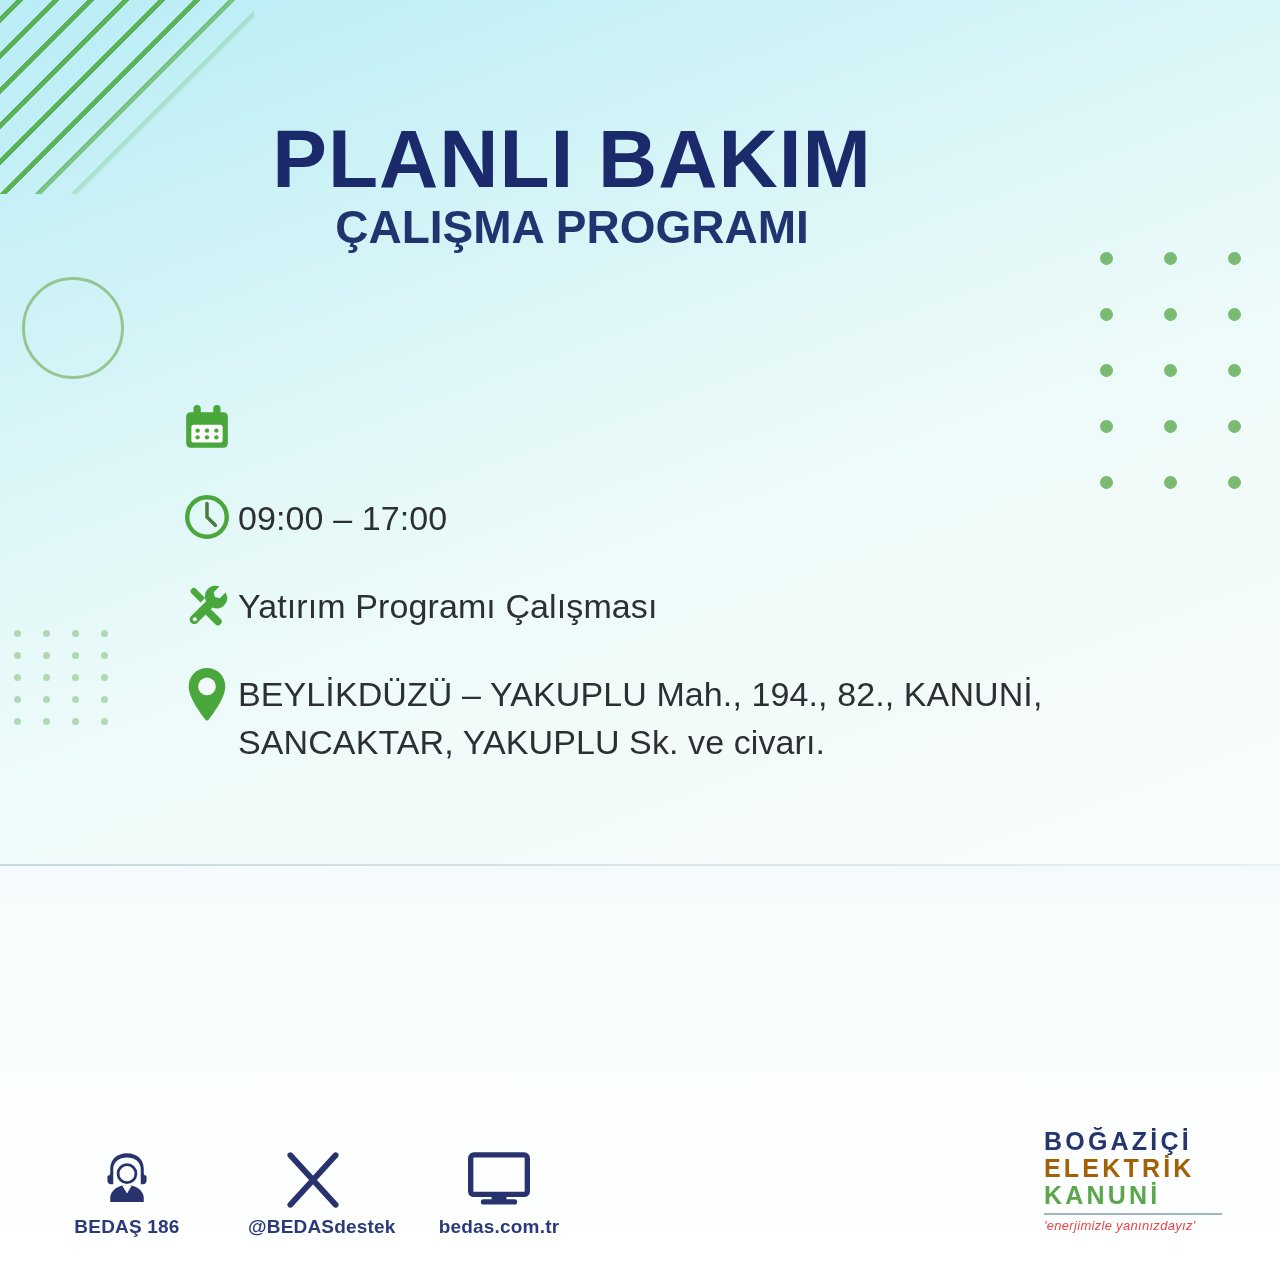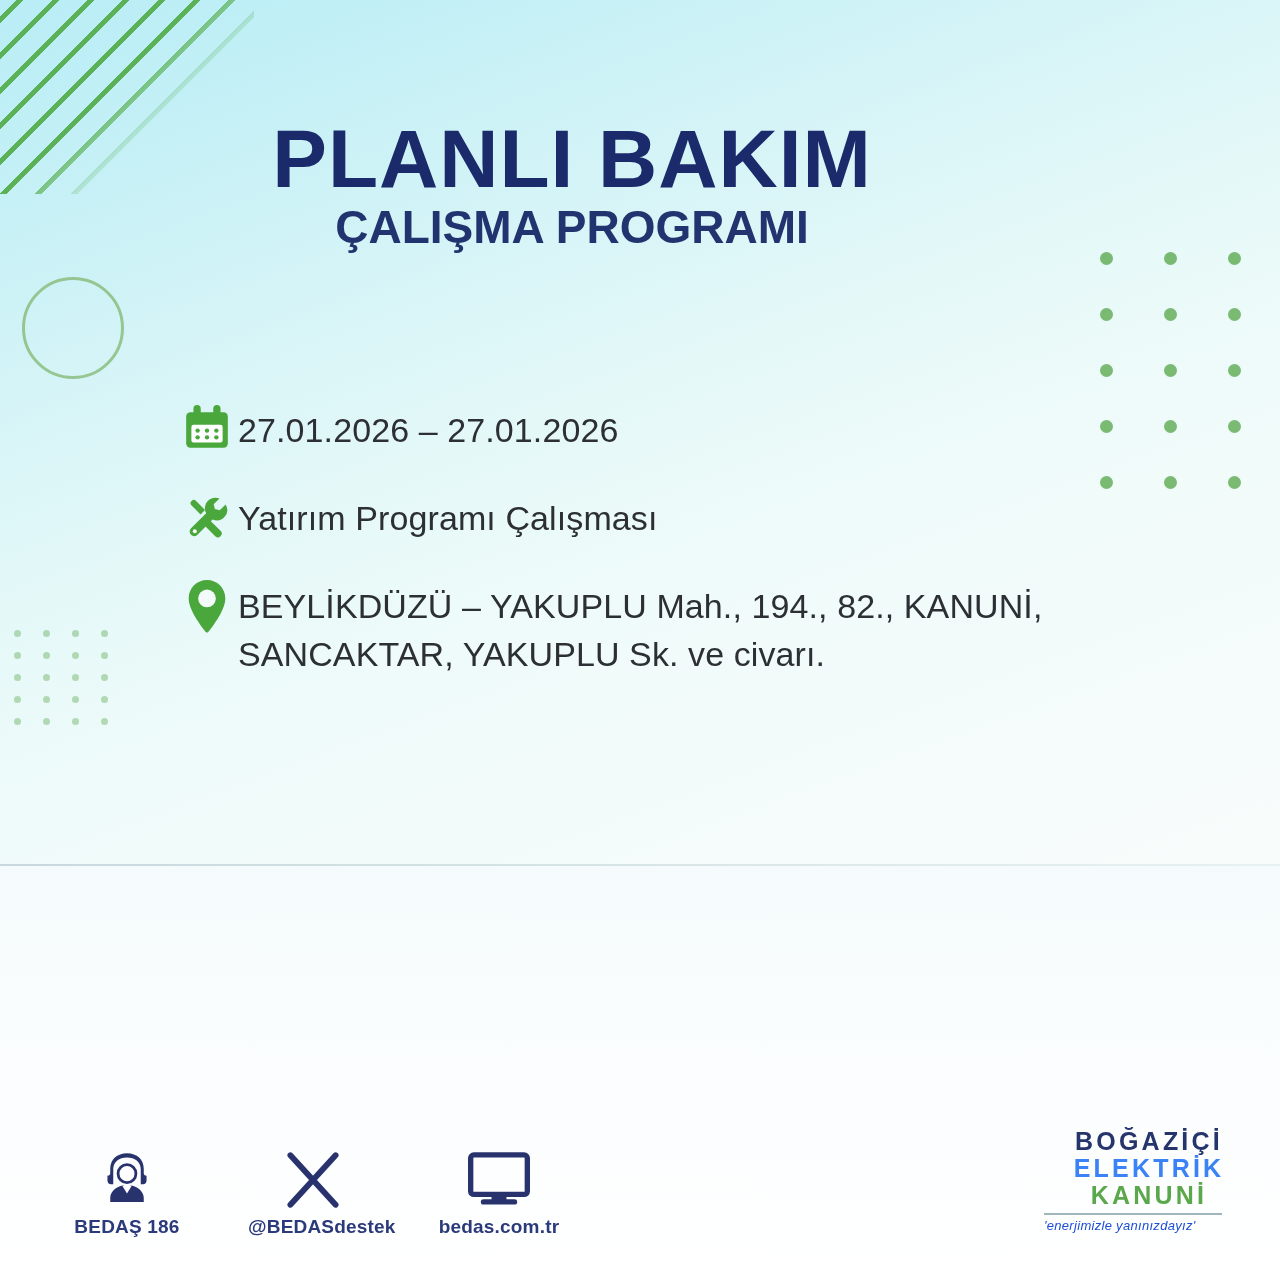--- a/index.html
+++ b/index.html
@@ -201,35 +201,34 @@
     right: 26px;
     top: 1128px;
     width: 210px;
     text-align: left;
   }
   .logo-line {
     font-size: 25px;
     font-weight: 700;
     letter-spacing: 3.2px;
     line-height: 1.08;
-    text-align: center;
   }
   .logo-l1 { color: #27356d; }
-  .logo-l2 { color: #3b82f6; }
+  .logo-l2 { color: #a16207; }
   .logo-l3 { color: #5aa84b; }
   .logo-rule {
     margin-top: 4px;
     height: 2px;
     background: #9fb6bd;
     width: 178px;
   }
   .logo-tag {
     margin-top: 3px;
     font-size: 13px;
-    color: #1d4ed8;
+    color: #ef4444;
     font-style: italic;
     letter-spacing: .3px;
   }
 </style>
 </head>
 <body>
 
 <div class="poster">
 
   <div class="card"></div>
@@ -295,23 +294,31 @@
           <g fill="#4aa73c">
             <circle cx="15" cy="25.5" r="2.1"></circle>
               <circle cx="24" cy="25.5" r="2.1"></circle>
               <circle cx="33" cy="25.5" r="2.1"></circle>
             <circle cx="15" cy="32" r="2.1"></circle>
               <circle cx="24" cy="32" r="2.1"></circle>
               <circle cx="33" cy="32" r="2.1"></circle>
           </g>
         </svg>
       </span>
-      <span class="row-text">27.01.2026 – 27.01.2026</span>
-    </div>
-
+    </div>
+
+    <div class="row">
+      <span class="row-icon">
+        <svg width="50" height="50" viewBox="0 0 48 48" aria-hidden="true">
+          <circle cx="24" cy="24" r="19" fill="none" stroke="#4aa73c" stroke-width="4.2"></circle>
+          <path d="M24 11 L24 24 L32 32" fill="none" stroke="#4a7a42" stroke-width="3.4" stroke-linecap="round" stroke-linejoin="round"></path>
+        </svg>
+      </span>
+      <span class="row-text">09:00 – 17:00</span>
+    </div>
 
     <div class="row">
       <span class="row-icon">
         <svg width="50" height="50" viewBox="0 0 48 48" aria-hidden="true">
           <g fill="#4aa73c">
             <path d="M31.5 5.5a10 10 0 0 0-8.3 14.8L8.9 34.6a4.4 4.4 0 1 0 6.2 6.2l14.3-14.3A10 10 0 0 0 41.8 12l-5.6 5.6-4.6-1.2-1.2-4.6 5.6-5.6a10 10 0 0 0-4.5-0.7z"></path>
             <path d="M12.5 8.6l8.6 8.6-4.3 4.3-8.6-8.6a3 3 0 0 1 0-4.3 3 3 0 0 1 4.3 0z" transform="translate(1,0)"></path>
             <path d="M27.2 27.5l9.8 9.8a3.6 3.6 0 0 1-5.1 5.1l-9.8-9.8z"></path>
             <circle cx="12.3" cy="37.6" r="1.9" fill="#ffffff"></circle>
           </g>

